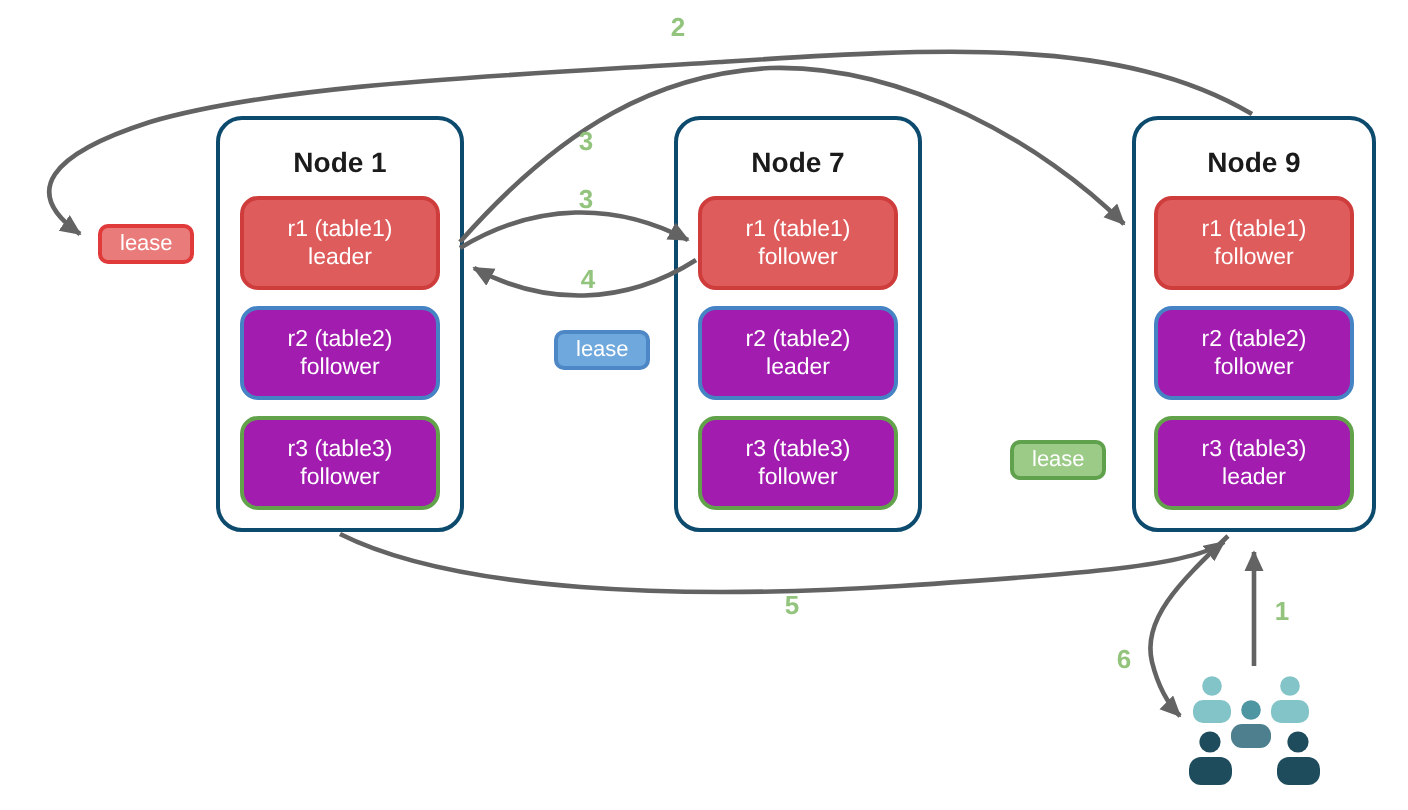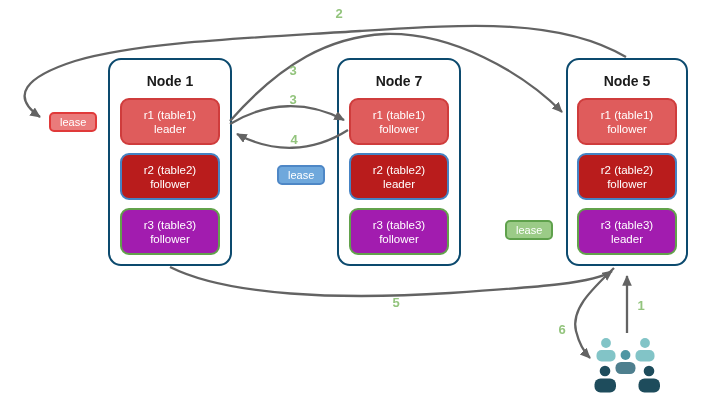--- a/index.html
+++ b/index.html
@@ -19,21 +19,21 @@
   .node-title{
     margin-top:13px;margin-bottom:9px;font-size:14px;font-weight:bold;color:#1b1b1b;
   }
   .rep{
     width:100px;height:47px;box-sizing:border-box;border-radius:9px;border:2px solid;
     display:flex;flex-direction:column;align-items:center;justify-content:center;
     color:#ffffff;font-size:11.5px;line-height:14px;text-align:center;margin-bottom:8px;
     flex:none;
   }
   .rep.red  {background:#df5c5c;border-color:#cf3c3c;}
-  .rep.blue {background:#b91c1c;border-color:#4583c4;}
+  .rep.blue {background:#a21caf;border-color:#4583c4;}
   .rep.green{background:#a21caf;border-color:#62a24b;}
 
   
   .lease{
     position:absolute;box-sizing:border-box;height:20px;border-radius:5px;border:2px solid;
     color:#ffffff;font-size:11px;line-height:16px;text-align:center;padding:0 9px;
   }
   .lease.red  {left:49px; top:112px;background:#ea7b7b;border-color:#e03a3a;}
   .lease.blue {left:277px;top:165px;background:#6fa8dc;border-color:#4e87c6;}
   .lease.green{left:505px;top:220px;background:#9bcb87;border-color:#5fa14c;}
@@ -75,21 +75,21 @@
       <span>r2 (table2)</span>
       <span>leader</span>
     </div>
     <div class="rep green">
       <span>r3 (table3)</span>
       <span>follower</span>
     </div>
   </div>
 
   <div class="node" style="left:566px;width:122px">
-    <div class="node-title">Node 5</div>
+    <div class="node-title">Node 9</div>
     <div class="rep red">
       <span>r1 (table1)</span>
       <span>follower</span>
     </div>
     <div class="rep blue">
       <span>r2 (table2)</span>
       <span>follower</span>
     </div>
     <div class="rep green">
       <span>r3 (table3)</span>

